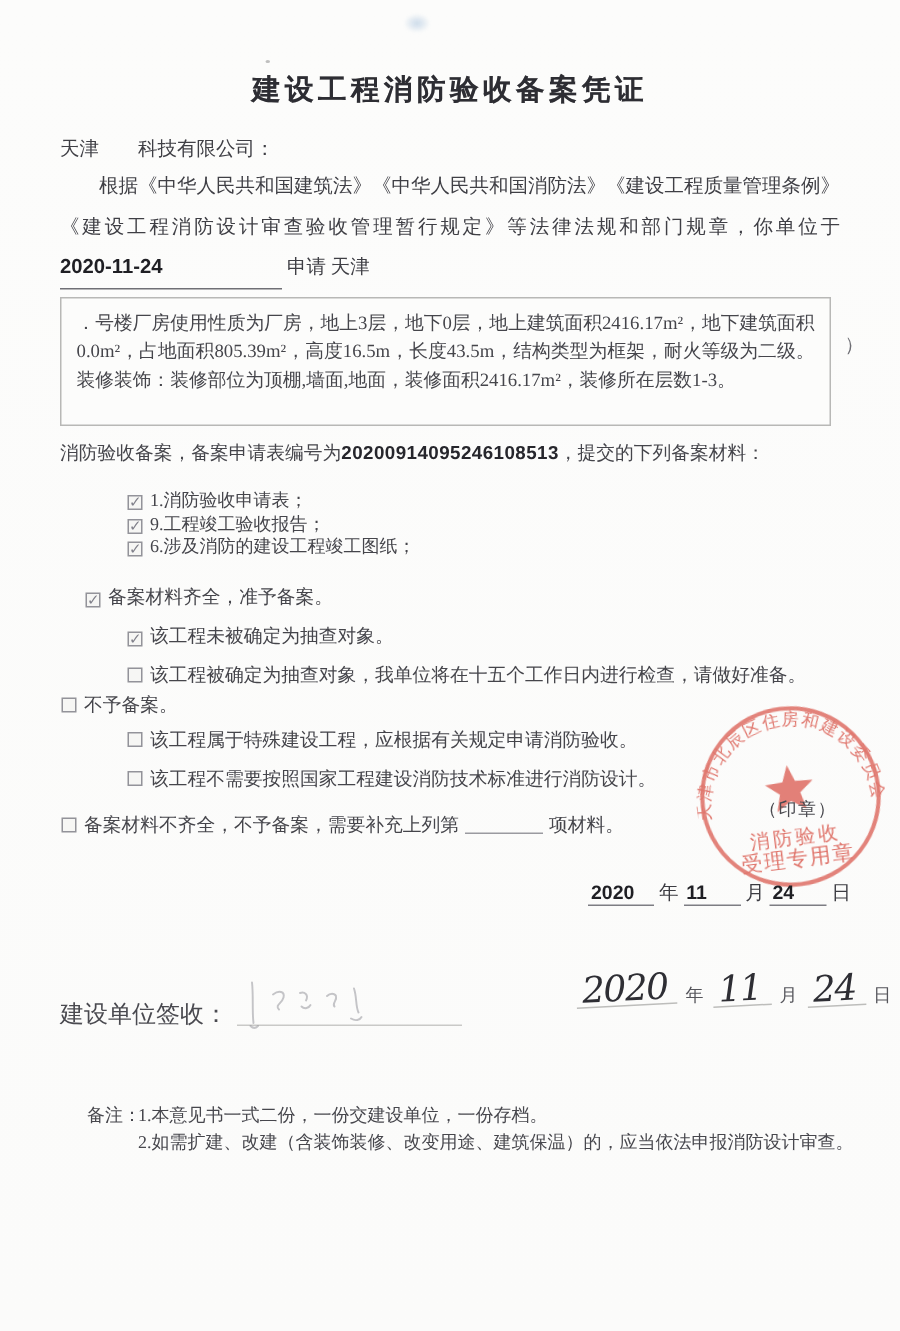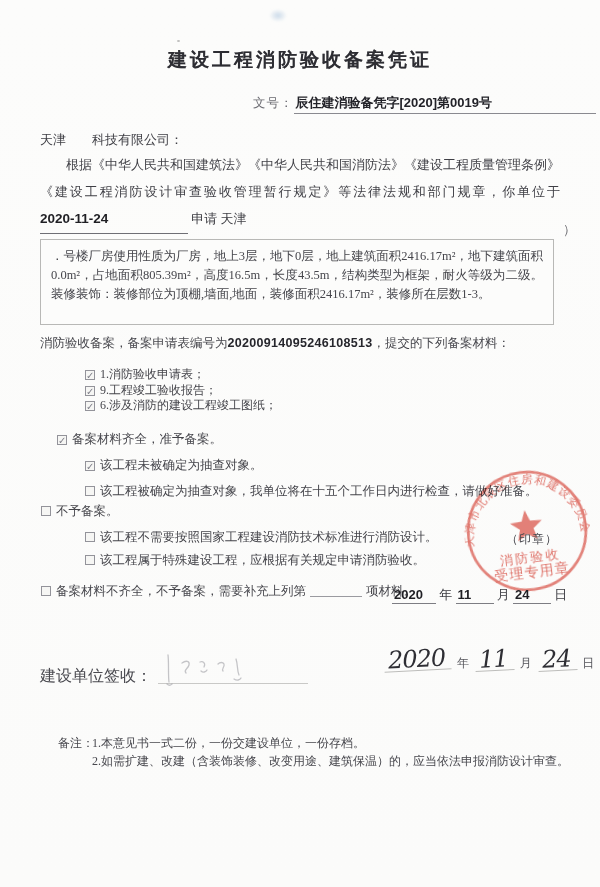--- a/index.html
+++ b/index.html
@@ -100,23 +100,20 @@
 </head>
 <body>
 
 <div class="page">
 
   <div class="scan-smudge"></div>
   <div class="scan-dot"></div>
 
   <div class="title">建设工程消防验收备案凭证</div>
 
-  <div class="docno-row">
-    <span class="docno-label">文号：</span><span class="docno-value">辰住建消验备凭字[2020]第0019号</span>
-  </div>
 
   <div class="recipient">天津　　科技有限公司：</div>
 
   <div class="para">
     <span class="indent"></span><span>根据《中华人民共和国建筑法》《中华人民共和国消防法》《建设工程质量管理条例》《建设工程消防设计审查验收管理暂行规定》等法律法规和部门规章，你单位于</span>
     <span class="apply-date">2020-11-24</span>
     <span>申请 天津</span>
   </div>
 
   <div class="bldg-box">
@@ -145,25 +142,25 @@
   </div>
   <div class="decision-l2 d1a">
     <span class="cb">✓</span><span>该工程未被确定为抽查对象。</span>
   </div>
   <div class="decision-l2 d1b">
     <span class="cb"></span><span>该工程被确定为抽查对象，我单位将在十五个工作日内进行检查，请做好准备。</span>
   </div>
   <div class="decision-l1 d2">
     <span class="cb"></span><span>不予备案。</span>
   </div>
+  <div class="decision-l2 d2a">
+    <span class="cb"></span><span>该工程属于特殊建设工程，应根据有关规定申请消防验收。</span>
+  </div>
   <div class="decision-l2 d2b">
     <span class="cb"></span><span>该工程不需要按照国家工程建设消防技术标准进行消防设计。</span>
-  </div>
-  <div class="decision-l2 d2a">
-    <span class="cb"></span><span>该工程属于特殊建设工程，应根据有关规定申请消防验收。</span>
   </div>
   <div class="decision-l1 d3">
     <span class="cb"></span><span>备案材料不齐全，不予备案，需要补充上列第</span><span class="blank-line"></span><span>项材料。</span>
   </div>
 
   <div class="stamp">
     <svg viewBox="0 0 120 120" width="126" height="126">
       <circle cx="60" cy="60" r="56" fill="none" stroke="#dd594e" stroke-width="2.6" opacity=".9"></circle>
       <defs>
         <path id="arcpath" d="M 11,84 A 52,52 0 1 1 109,84"></path>

